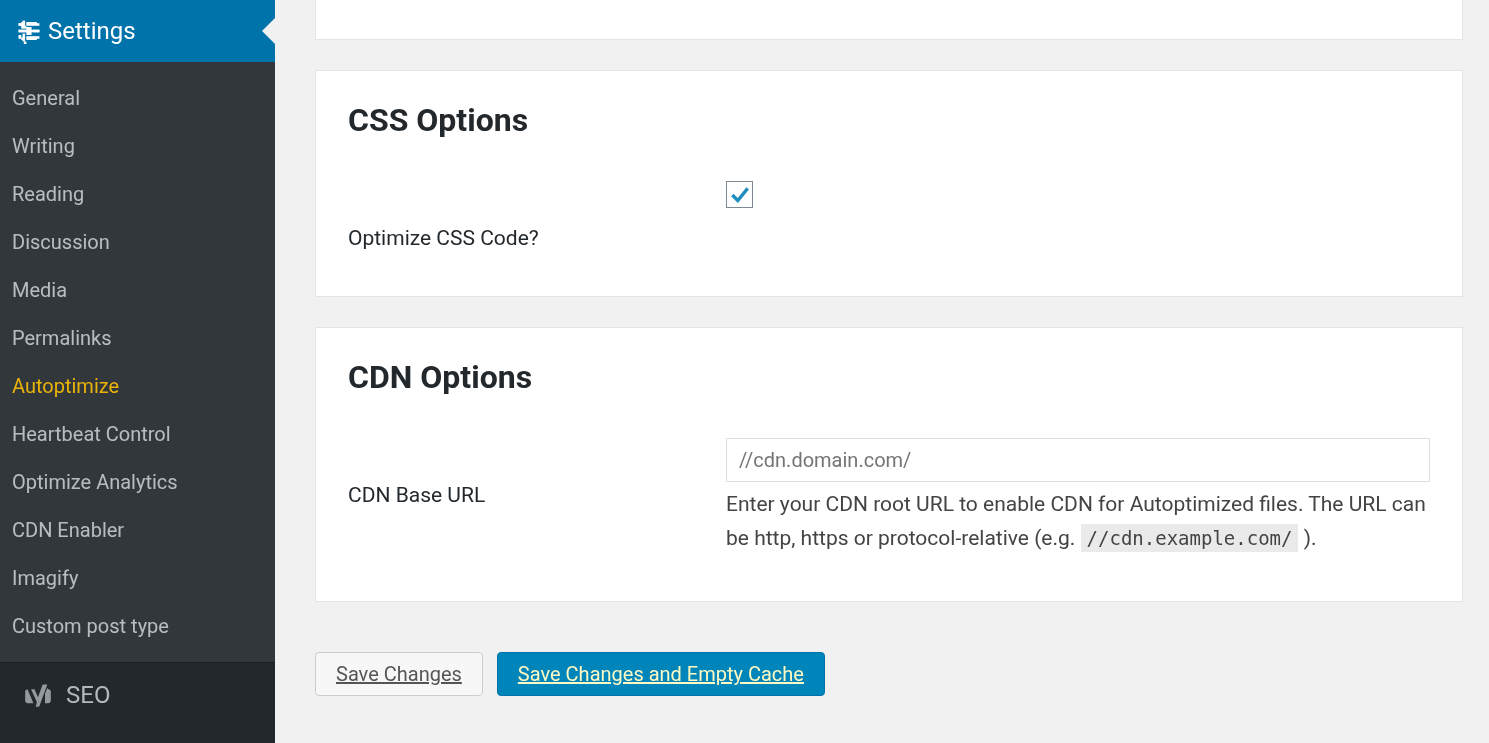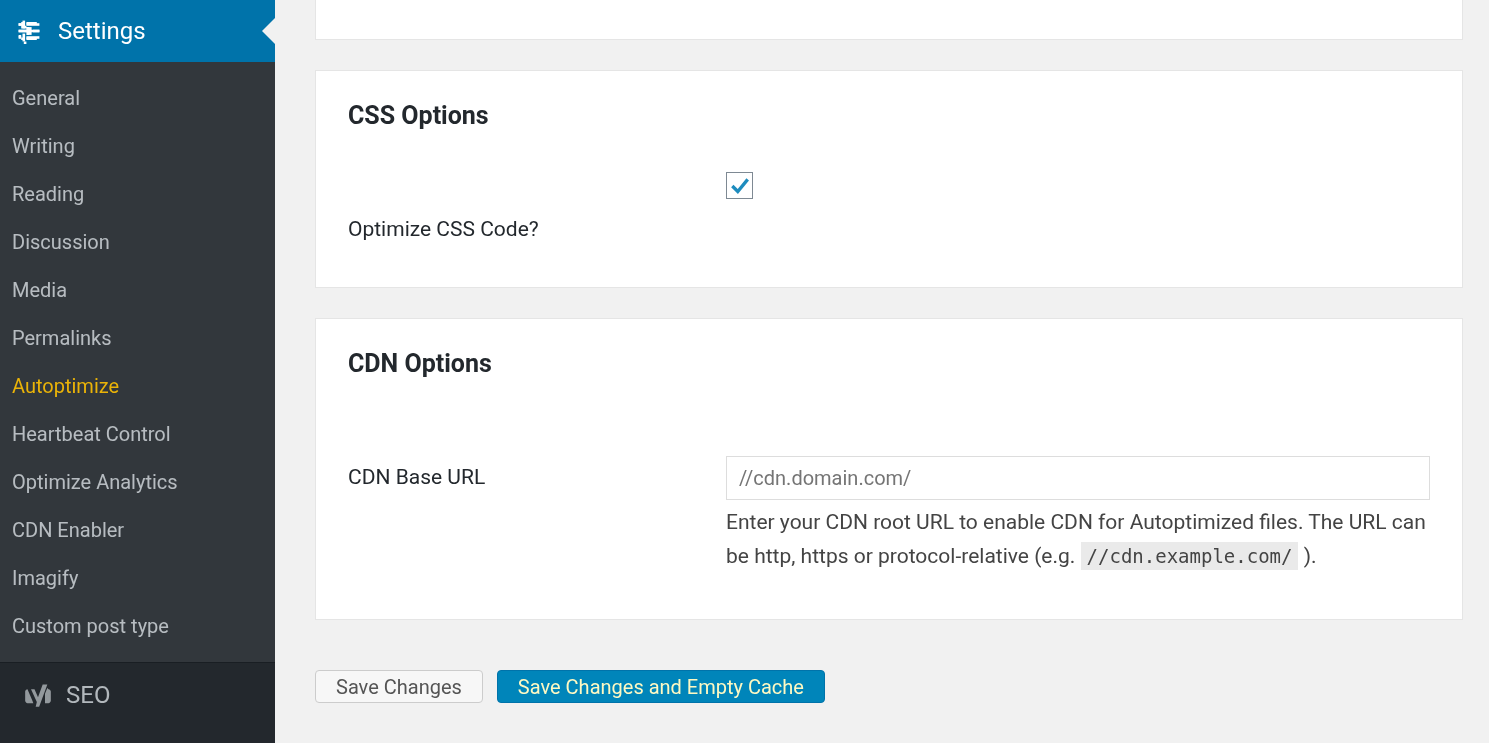--- a/index.html
+++ b/index.html
@@ -26,21 +26,21 @@
       flex-shrink: 0;
     }
     
     .sidebar-header {
       background: #0073aa;
       color: #fff;
       padding: 0 0 0 16px;
       height: 62px;
       display: flex;
       align-items: center;
-      gap: 16px;
+      gap: 6px;
       font-size: 24px;
       font-weight: 400;
       position: relative;
     }
     
     .sidebar-header::after {
       content: '';
       position: absolute;
       right: -1px;
       top: 50%;
@@ -122,21 +122,21 @@
     
     .panel-top-spacer {
       background: #fff;
       border: 1px solid #e5e5e5;
       border-top: none;
       height: 40px;
       margin-bottom: 30px;
     }
     
     .panel h2 {
-      font-size: 25px;
+      font-size: 32px;
       font-weight: 700;
       color: #23282d;
       margin-bottom: 42px;
     }
     
     .form-row {
       display: flex;
       align-items: flex-start;
       margin-bottom: 10px;
     }
@@ -173,21 +173,20 @@
     .text-input {
       width: 100%;
       max-width: 706px;
       height: 44px;
       padding: 6px 12px;
       font-size: 20px;
       border: 1px solid #ddd;
       background: #fff;
       color: #32373c;
       font-family: inherit;
-      margin-top: 36px;
     }
     
     .help-text {
       margin-top: 6px;
       font-size: 21px;
       color: #444;
       line-height: 1.6;
       max-width: 706px;
     }
     
@@ -199,29 +198,30 @@
     }
     
     .button-row {
       display: flex;
       gap: 14px;
       margin-top: 50px;
     }
     
     .btn {
       padding: 0 20px;
-      height: 33px;
+      height: 44px;
       font-size: 20px;
       border-radius: 4px;
       cursor: pointer;
       display: inline-flex;
       align-items: center;
       justify-content: center;
       border: 1px solid;
       font-family: inherit;
+      text-decoration: underline;
     }
     
     .btn-secondary {
       background: #f7f7f7;
       border-color: #ccc;
       color: #555;
     }
     
     .btn-primary {
       background: #0085ba;

